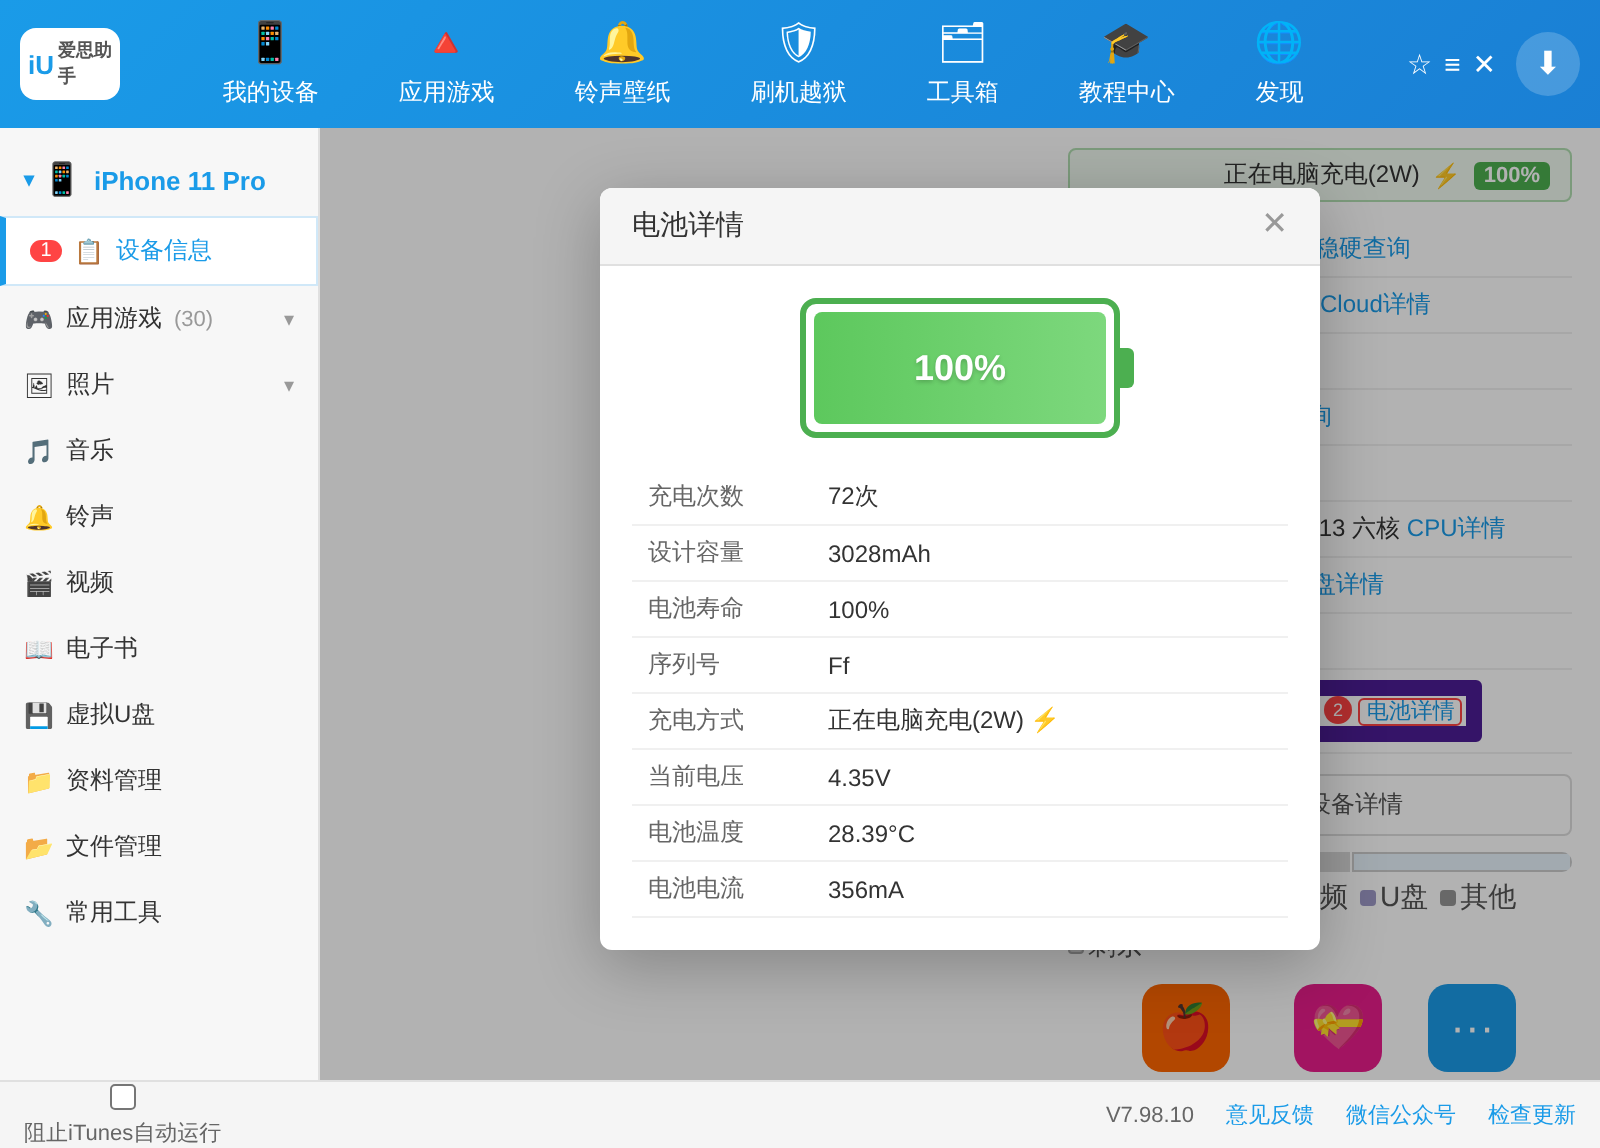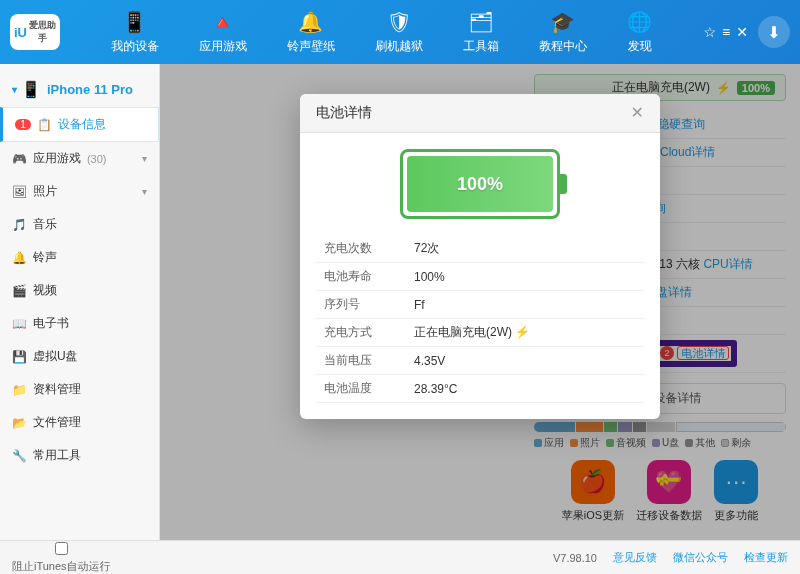--- a/index.html
+++ b/index.html
@@ -20,21 +20,21 @@
       align-items: center;
       justify-content: center;
       font-size: 22px;
       font-weight: bold;
       color: #ff6600;
       background: white;
       border-radius: 8px;
       height: 36px;
       padding: 2px 4px;
     }
-    .nav-logo span { color: #1a9be8; font-size: 11px; text-align: center; }
+    .nav-logo span { color: #1a9be8; font-size: 11px; }
     .nav-items {
       display: flex;
       flex: 1;
       justify-content: center;
       gap: 0;
     }
     .nav-item {
       display: flex;
       flex-direction: column;
       align-items: center;
@@ -185,21 +185,21 @@
     .seg-photos { background: #fd8d3c; }
     .seg-music { background: #74c476; }
     .seg-video { background: #9e9ac8; }
     .seg-udisk { background: #969696; }
     .seg-other { background: #d9d9d9; }
     .seg-free { background: #e8f4fd; border: 1px solid #ccc; }
     .storage-legend {
       display: flex;
       flex-wrap: wrap;
       gap: 6px;
-      font-size: 10px;
+      font-size: 14px;
       color: #555;
       align-items: center;
     }
     .legend-item { display: flex; align-items: center; gap: 2px; }
     .legend-dot { width: 8px; height: 8px; border-radius: 2px; }
 
     .action-buttons {
       display: flex;
       gap: 12px;
       margin-top: 10px;
@@ -343,21 +343,21 @@
       width: 14px;
       height: 14px;
       display: inline-flex;
       align-items: center;
       justify-content: center;
       font-size: 9px;
       position: relative;
       top: -1px;
     }
     .highlight-box {
-      border: 6px solid #4c1d95;
+      border: 8px solid #4c1d95;
       border-radius: 3px;
       display: inline-block;
       padding: 0 2px;
     }
   </style>
 </head>
 <body>
 
 <div class="top-nav">
   <div class="nav-logo">
@@ -607,38 +607,46 @@
             </div>
           </div>
 
           <table class="modal-detail-table">
             <tbody>
                 <tr>
               <td>充电次数</td>
               <td>72次</td>
             </tr>
             <tr>
+              <td>设计容量</td>
+              <td>3028mAh</td>
+            </tr>
+            <tr>
               <td>电池寿命</td>
               <td>100%</td>
             </tr>
             <tr>
               <td>序列号</td>
               <td>Ff</td>
             </tr>
             <tr>
               <td>充电方式</td>
               <td>正在电脑充电(2W) ⚡</td>
             </tr>
             <tr>
               <td>当前电压</td>
               <td>4.35V</td>
             </tr>
             <tr>
               <td>电池温度</td>
               <td>28.39°C</td>
+            </tr>
+            <tr>
+              <td>电池电流</td>
+              <td>356mA</td>
             </tr>
 
           </tbody>
             </table>
         </div>
 
       </div>
     </div>
 
   </div>

